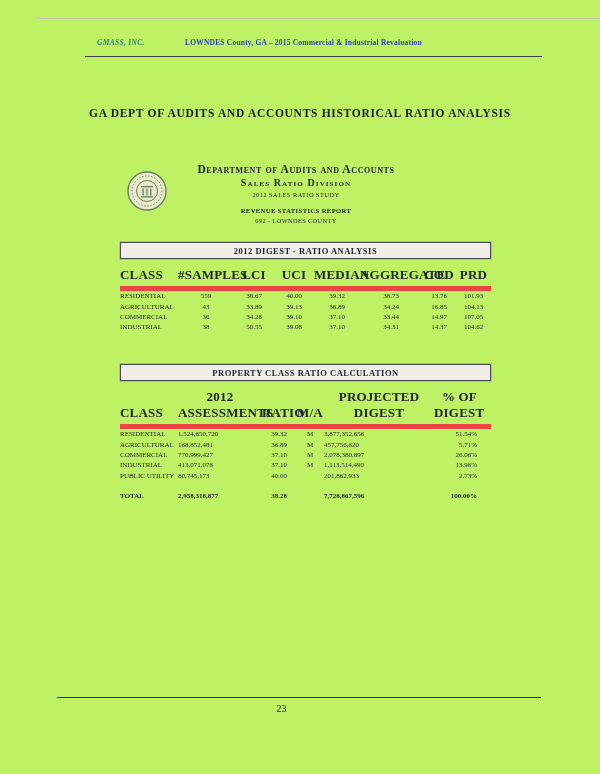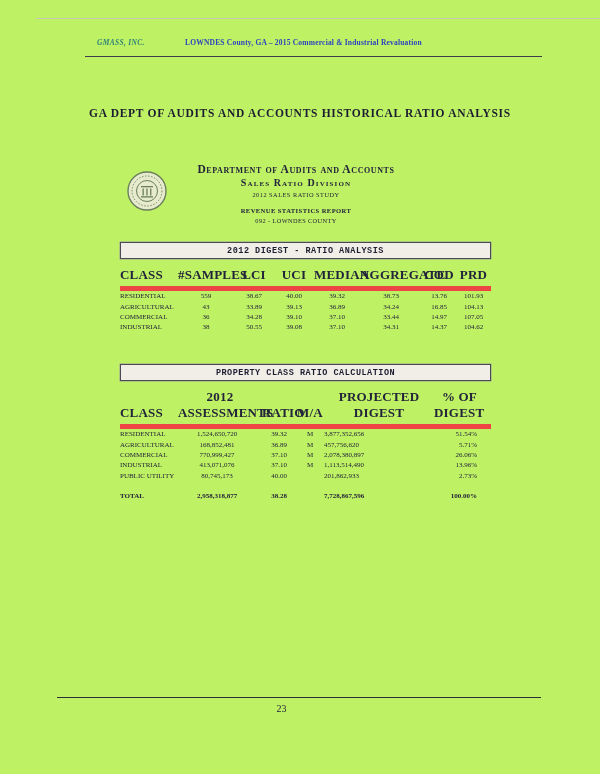--- a/index.html
+++ b/index.html
@@ -29,35 +29,35 @@
   .d3{font-size:6.3px;letter-spacing:.5px;margin-top:3px;}
   .d4{font-size:6.6px;font-weight:bold;letter-spacing:.4px;margin-top:9px;}
   .d5{font-size:6.3px;letter-spacing:.4px;margin-top:3px;}
 
   .tbl{position:absolute;left:120px;width:371px;}
   .tbl1{top:242px;}
   .tbl2{top:364px;}
   .tbl-title{
     border:1.5px solid #4a4a55;box-shadow:0 0 0 .5px #9a9aa0;
     text-align:center;font-weight:bold;font-size:8.5px;letter-spacing:.5px;
-    padding:2.5px 0;background:#f1eee7;color:#1e1e32;font-family:Liberation Mono, monospace;
+    padding:2.5px 0;background:#f1eee7;color:#1e1e32;
   }
   table{border-collapse:collapse;table-layout:fixed;width:371px;margin-top:8px;}
   th{font-size:13px;font-weight:bold;letter-spacing:.2px;padding:0 0 3px 0;border-bottom:5px solid #ef4444;vertical-align:bottom;}
   td{font-size:7px;padding:1.2px 0;white-space:nowrap;overflow:hidden;}
 
   
   .t1 th,.t1 td{text-align:center;}
   .t1 th:first-child,.t1 td:first-child{text-align:left;}
 
   
   .t2 th{text-align:center;}
   .t2 th:first-child{text-align:left;}
   .t2 td:nth-child(1){text-align:left;}
-  .t2 td:nth-child(2){text-align:center;padding-right:6px;}
+  .t2 td:nth-child(2){text-align:left;padding-right:6px;}
   .t2 td:nth-child(3){text-align:center;}
   .t2 td:nth-child(4){text-align:center;}
   .t2 td:nth-child(5){text-align:left;}
   .t2 td:nth-child(6){text-align:right;padding-right:14px;}
   .t2 th:last-child{text-align:right;padding-right:14px;}
   .t2 tfoot td{font-weight:bold;padding-top:11px;}
 
   .footer-line{position:absolute;top:697px;left:57px;width:484px;height:1px;background:#2e2e3a;}
   .page-number{position:absolute;top:703px;left:0;width:563px;text-align:center;font-size:10px;color:#22223a;}
 </style>

